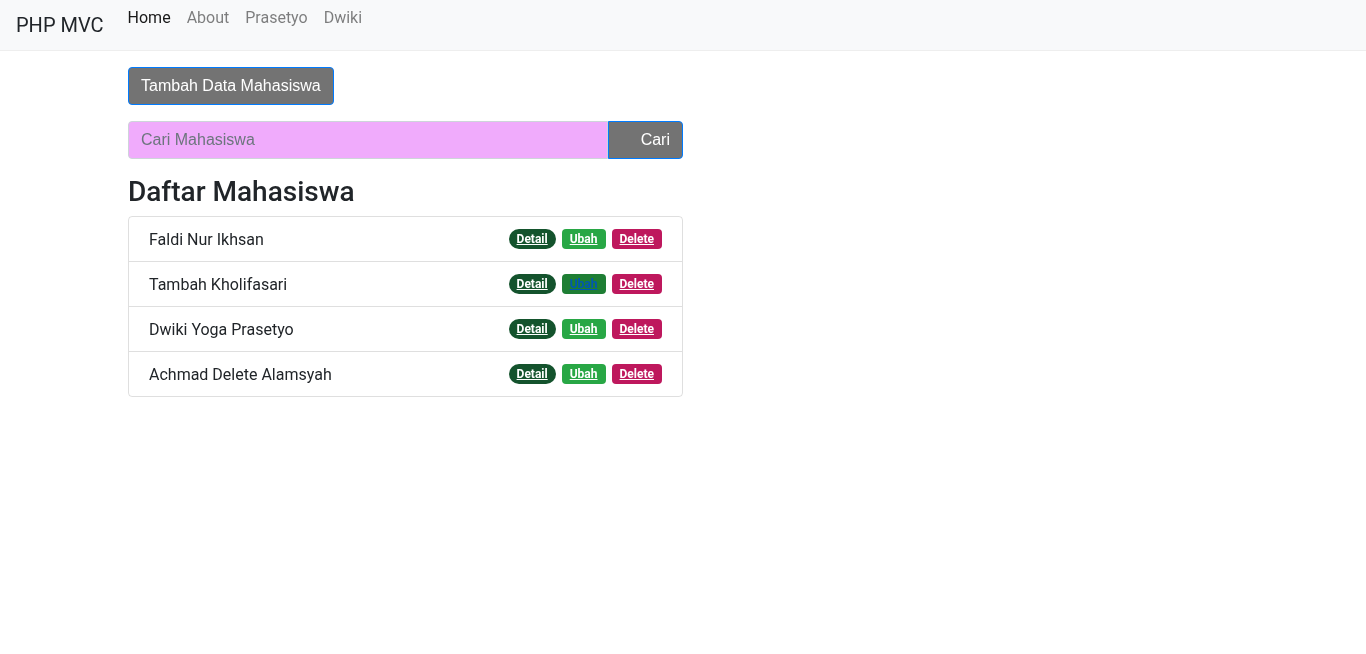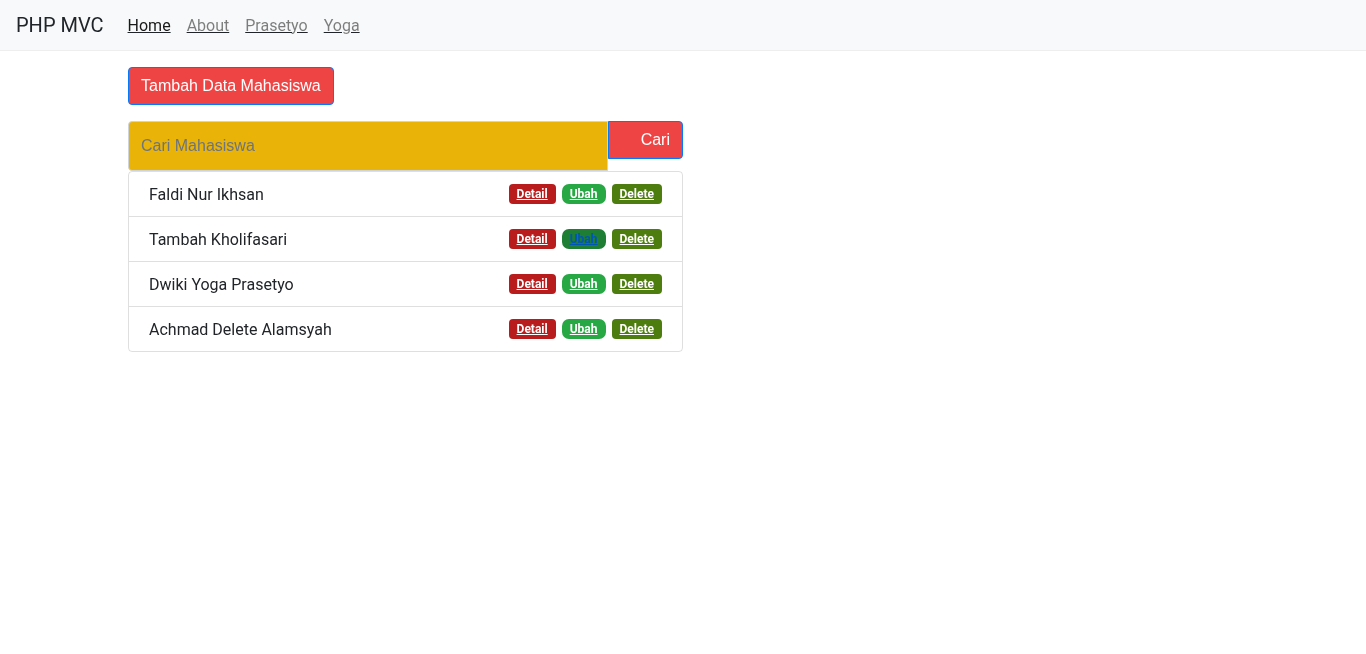--- a/index.html
+++ b/index.html
@@ -10,34 +10,32 @@
     body {
       font-family: -apple-system, BlinkMacSystemFont, "Segoe UI", Roboto, "Helvetica Neue", Arial, sans-serif;
       font-size: 16px;
       color: #212529;
       background: #fff;
     }
     .navbar {
       background: #f8f9fa;
       padding: 8px 16px;
       display: flex;
-      align-items: center;
       border-bottom: 1px solid #eee;
     }
     .navbar-brand {
       font-size: 20px;
       color: #212529;
       text-decoration: none;
       margin-right: 16px;
       padding: 5px 0;
     }
     .navbar-nav {
       display: flex;
       list-style: none;
-      text-decoration: underline;
     }
     .nav-link {
       color: rgba(0,0,0,0.5);
       text-decoration: none;
       padding: 8px;
       font-size: 16px;
     }
     .nav-link.active {
       color: rgba(0,0,0,0.9);
     }
@@ -59,35 +57,35 @@
       border: 1px solid transparent;
       padding: 6px 12px;
       font-size: 16px;
       line-height: 1.5;
       border-radius: 4px;
       cursor: pointer;
       text-decoration: none;
     }
     .btn-primary {
       color: #fff;
-      background: #ef4444;
+      background: #737373;
       border-color: #007bff;
     }
     .input-group {
       display: flex;
       width: 100%;
       margin-top: 16px;
     }
     .form-control {
       flex: 1;
-      padding: 12px 12px;
+      padding: 6px 12px;
       font-size: 16px;
       line-height: 1.5;
       color: #495057;
-      background: #eab308;
+      background: #f0abfc;
       border: 1px solid #ced4da;
       border-radius: 4px 0 0 4px;
       outline: none;
     }
     .form-control::placeholder {
       color: #6c757d;
     }
     .input-group-append .btn {
       border-radius: 0 4px 4px 0;
       padding-left: 32px;
@@ -119,50 +117,51 @@
       font-weight: 700;
       line-height: 1;
       text-align: center;
       white-space: nowrap;
       border-radius: 4px;
       color: #fff;
       text-decoration: underline;
       cursor: pointer;
       margin-left: 6px;
     }
-    .badge-primary { background: #b91c1c; }
-    .badge-success { background: #28a745; border-radius: 7px; }
-    .badge-danger { background: #4d7c0f; }
+    .badge-primary { background: #14532d; border-radius: 10px; }
+    .badge-success { background: #28a745; }
+    .badge-danger { background: #be185d; }
     .badge-success.hover { background: #1e7e34; color: #0056b3; }
     .actions { display: flex; align-items: center; }
   </style>
 </head>
 <body>
 
 <nav class="navbar">
   <a class="navbar-brand">PHP MVC</a>
   <ul class="navbar-nav">
       <li><a class="nav-link active">Home</a></li>
       <li><a class="nav-link">About</a></li>
       <li><a class="nav-link">Prasetyo</a></li>
-      <li><a class="nav-link">Yoga</a></li>
+      <li><a class="nav-link">Dwiki</a></li>
     </ul>
 </nav>
 
 <div class="container">
   <div class="content-col">
     <button class="btn btn-primary">Tambah Data Mahasiswa</button>
 
     <div class="input-group">
       <input type="text" class="form-control" placeholder="Cari Mahasiswa" style="">
       <div class="input-group-append">
         <button class="btn btn-primary">Cari</button>
       </div>
     </div>
 
+    <h3>Daftar Mahasiswa</h3>
 
     <ul class="list-group">
         <li class="list-group-item">
           <span>Faldi Nur Ikhsan</span>
           <div class="actions">
             <a class="badge badge-primary">Detail</a>
             <a class="badge badge-success">Ubah</a>
             <a class="badge badge-danger">Delete</a>
           </div>
         </li>

